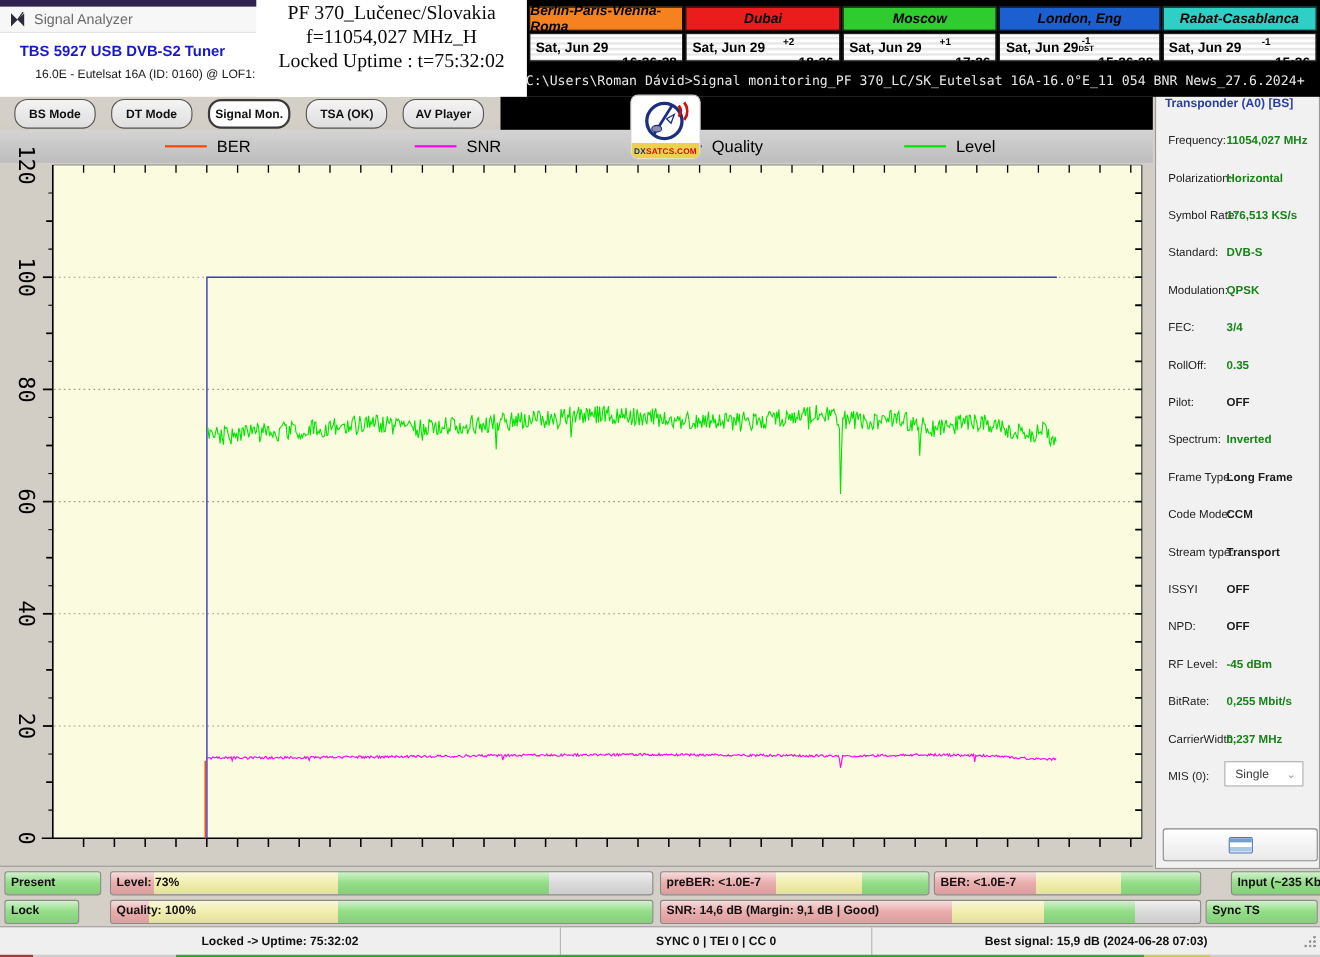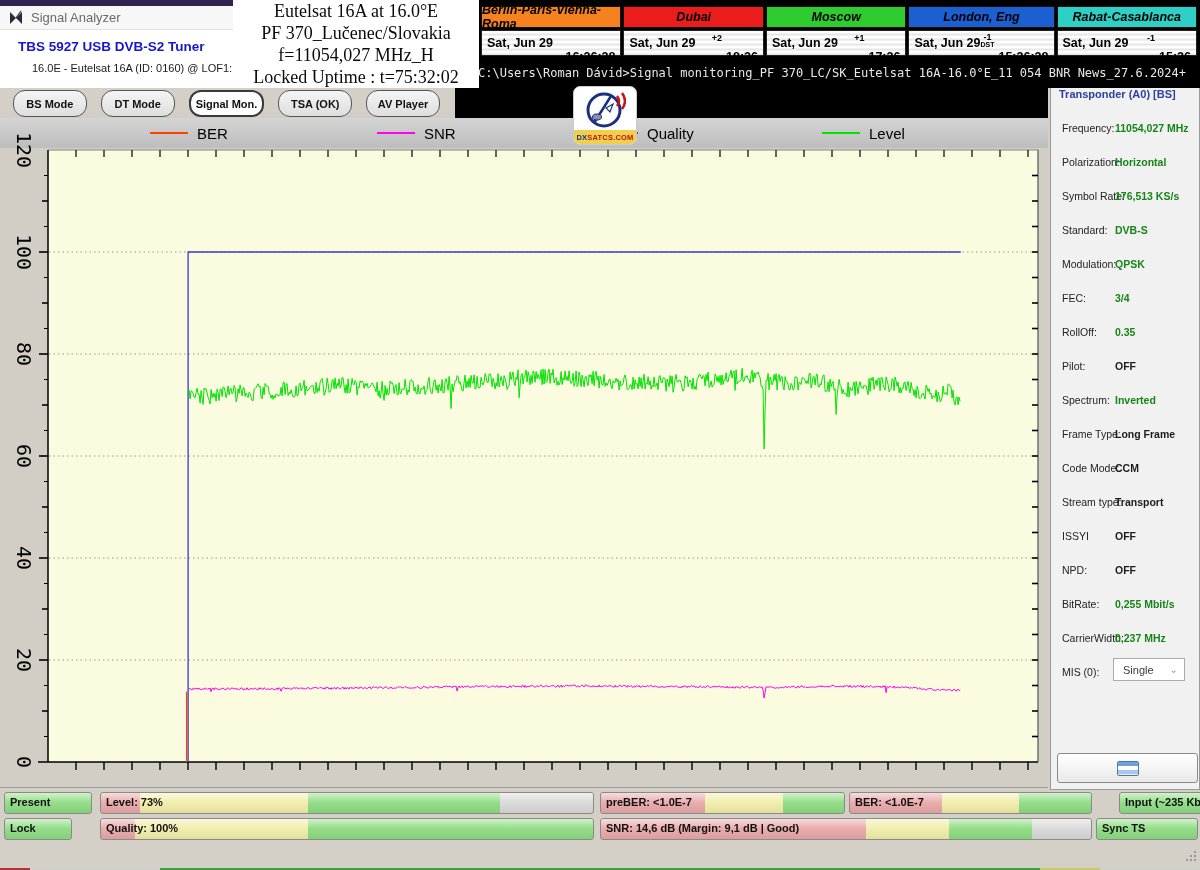--- a/index.html
+++ b/index.html
@@ -129,21 +129,20 @@
           <path d="M14 2 L8 8 L14 14 Z" fill="#2a2a3a"></path>
         <line x1="8" y1="8" x2="13" y2="1" stroke="#2a2a3a" stroke-width="1.2"></line>
       </svg>
       <span class="mini-title">Signal Analyzer</span>
     </div>
     <div class="tuner-title">TBS 5927 USB DVB-S2 Tuner</div>
     <div class="tuner-sub">16.0E - Eutelsat 16A (ID: 0160) @ LOF1: 0, LOF2: 9750000, LOFSW: 0</div>
   </div>
 
   <div class="overlay-text">
-    <div>Eutelsat 16A at 16.0°E</div>
     <div>PF 370_Lučenec/Slovakia</div>
     <div>f=11054,027 MHz_H</div>
     <div>Locked Uptime : t=75:32:02</div>
   </div>
 
   <div class="console">
     <div class="console-prompt">C:\Users\Roman Dávid&gt;Signal monitoring_PF 370_LC/SK_Eutelsat 16A-16.0°E_11 054 BNR News_27.6.2024+</div>
   </div>
   <div class="console-ext"></div>
 
@@ -430,20 +429,24 @@
         </div>
       <div class="tr-row">
           <span class="tr-lab">ISSYI</span>
           <span class="tr-val">OFF</span>
         </div>
       <div class="tr-row">
           <span class="tr-lab">NPD:</span>
           <span class="tr-val">OFF</span>
         </div>
       <div class="tr-row">
+          <span class="tr-lab">RF Level:</span>
+          <span class="tr-val green">-45 dBm</span>
+        </div>
+      <div class="tr-row">
           <span class="tr-lab">BitRate:</span>
           <span class="tr-val green">0,255 Mbit/s</span>
         </div>
       <div class="tr-row">
           <span class="tr-lab">CarrierWidth:</span>
           <span class="tr-val green">0,237 MHz</span>
         </div>
       <div class="mis-row">
         <span class="tr-lab">MIS (0):</span>
         <div class="mis-select">
@@ -483,20 +486,25 @@
   <div class="sbar" id="bar-quality" style="background: linear-gradient(90deg, rgb(233, 168, 168) 0%, rgb(233, 168, 168) 7%, rgb(241, 237, 169) 7%, rgb(241, 237, 169) 42%, rgb(142, 220, 130) 42%, rgb(142, 220, 130) 100%);">
       <span class="lbl">Quality: 100%</span>
     </div>
   <div class="sbar" id="bar-snr" style="background: linear-gradient(90deg, rgb(233, 168, 168) 0%, rgb(233, 168, 168) 54%, rgb(241, 237, 169) 54%, rgb(241, 237, 169) 71%, rgb(142, 220, 130) 71%, rgb(142, 220, 130) 88%, rgb(217, 217, 217) 88%, rgb(217, 217, 217) 100%);">
       <span class="lbl">SNR: 14,6 dB (Margin: 9,1 dB | Good)</span>
     </div>
   <div class="sbar" id="bar-syncts" style="background: linear-gradient(90deg, rgb(142, 220, 130) 0%, rgb(142, 220, 130) 100%);">
       <span class="lbl">Sync TS</span>
     </div>
 
+  <div class="statusbar">
+    <div class="sect s1">Locked -&gt; Uptime: 75:32:02</div>
+    <div class="sect s2">SYNC 0 | TEI 0 | CC 0</div>
+    <div class="sect s3">Best signal: 15,9 dB (2024-06-28 07:03)</div>
+  </div>
   <div class="grip"></div>
 
   <div class="bottom-sliver">
     <i style="width:30px;background:#b23535"></i>
       <i style="width:130px;background:#cfcfcf"></i>
     <i style="width:880px;background:#3f9e3f"></i>
       <i style="width:60px;background:#c9c96a"></i>
     <i style="flex:1;background:#cfcfcf"></i>
   </div>
 

